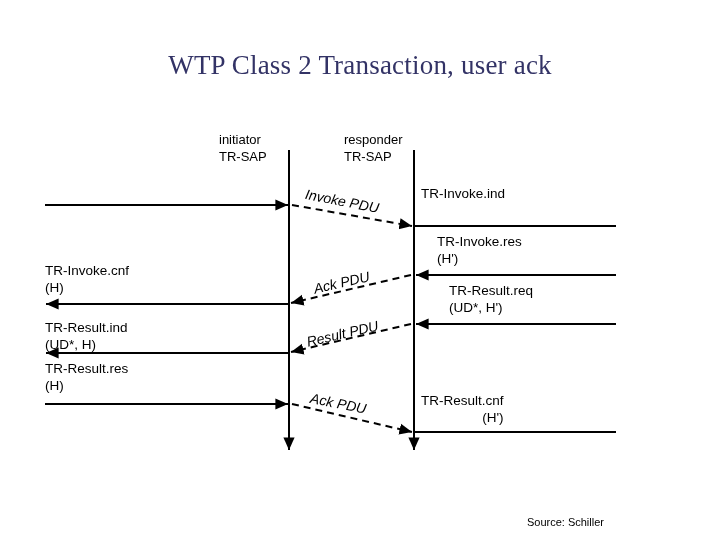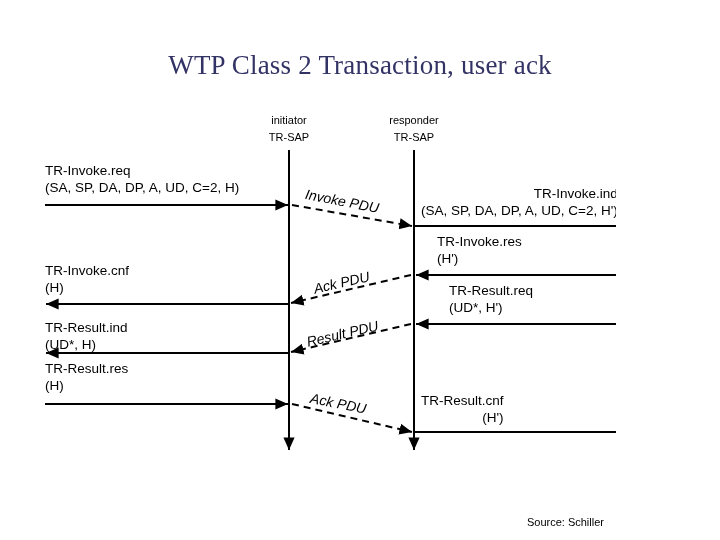--- a/index.html
+++ b/index.html
@@ -23,25 +23,25 @@
     width: 720px;
     text-align: center;
     font-family: "Liberation Serif", serif;
     font-size: 27px;
     color: #333366;
     letter-spacing: 0.2px;
     white-space: nowrap;
   }
   .sap-head {
     position: absolute;
-    text-align: center;
-    font-size: 11px;
+    font-size: 13px;
     color: #000000;
     line-height: 17px;
     white-space: nowrap;
+    margin-top: 19px;
   }
   #sap-initiator { left: 219px; top: 112px; width: 140px; }
   #sap-responder { left: 344px; top: 112px; width: 140px; }
 
   .prim-label {
     position: absolute;
     font-size: 13.5px;
     color: #000000;
     line-height: 17px;
     white-space: nowrap;
@@ -81,40 +81,35 @@
   <div class="sap-head" id="sap-initiator">
     <div>initiator</div>
     <div>TR-SAP</div>
   </div>
 
   <div class="sap-head" id="sap-responder">
     <div>responder</div>
     <div>TR-SAP</div>
   </div>
 
-  <div class="prim-label" style="left:45px; top:162px;">
-    <div>TR-Invoke.req</div>
-    <div>(SA, SP, DA, DP, A, UD, C=2, H)</div>
-  </div>
   <div class="prim-label" style="left:45px; top:262px;">
     <div>TR-Invoke.cnf</div>
     <div>(H)</div>
   </div>
   <div class="prim-label" style="left:45px; top:311px;margin-top:8px;">
     <div>TR-Result.ind</div>
     <div>(UD*, H)</div>
   </div>
   <div class="prim-label" style="left:45px; top:360px;">
     <div>TR-Result.res</div>
     <div>(H)</div>
   </div>
 
   <div class="prim-label" style="left:421px; top:185px;text-align:right;">
     <div>TR-Invoke.ind</div>
-    <div>(SA, SP, DA, DP, A, UD, C=2, H')</div>
   </div>
   <div class="prim-label" style="left:421px; top:233px;margin-left:16px;">
     <div>TR-Invoke.res</div>
     <div>(H')</div>
   </div>
   <div class="prim-label" style="left:421px; top:282px;margin-left:28px;">
     <div>TR-Result.req</div>
     <div>(UD*, H')</div>
   </div>
   <div class="prim-label" style="left:421px; top:392px;text-align:right;">

